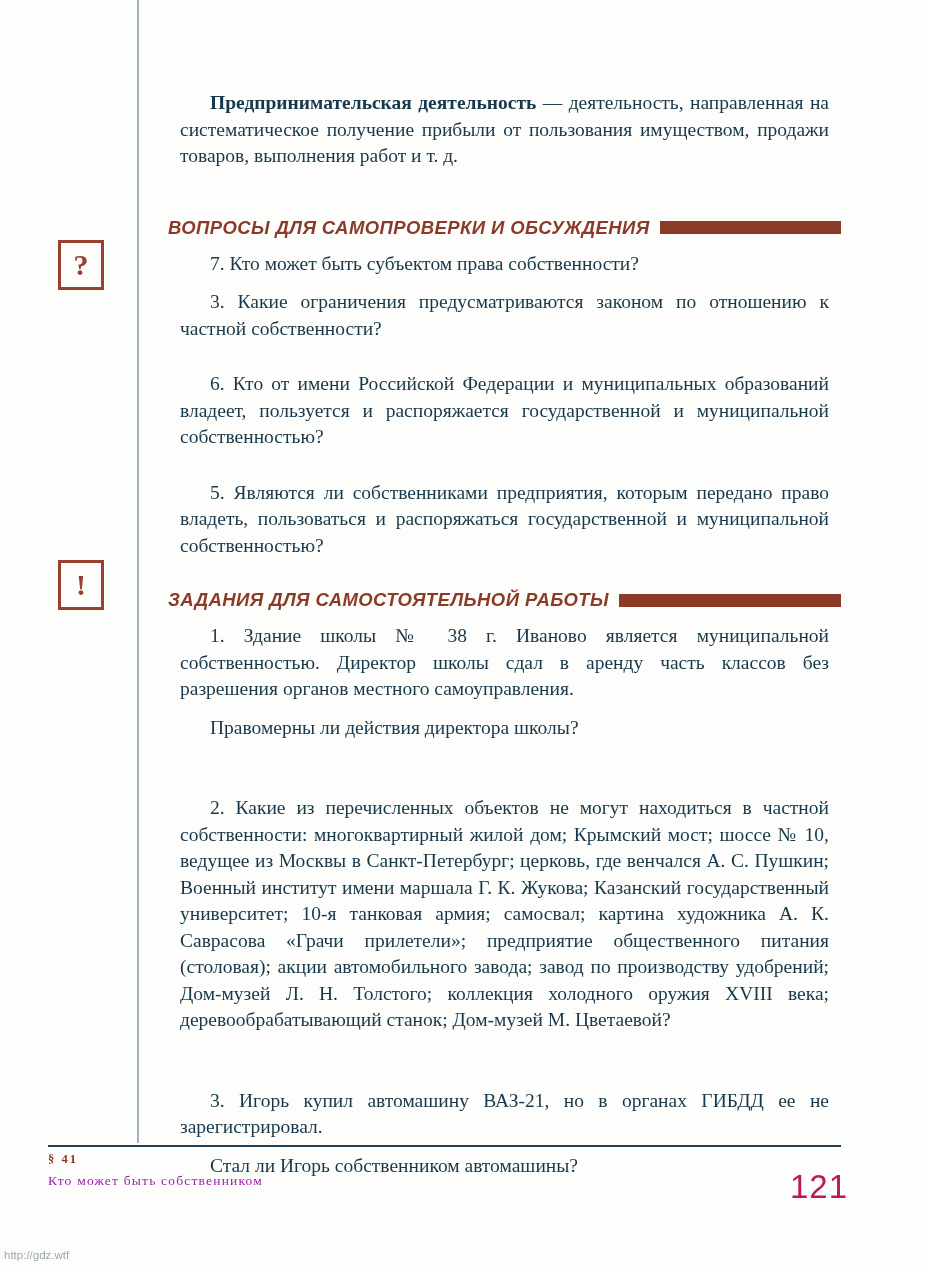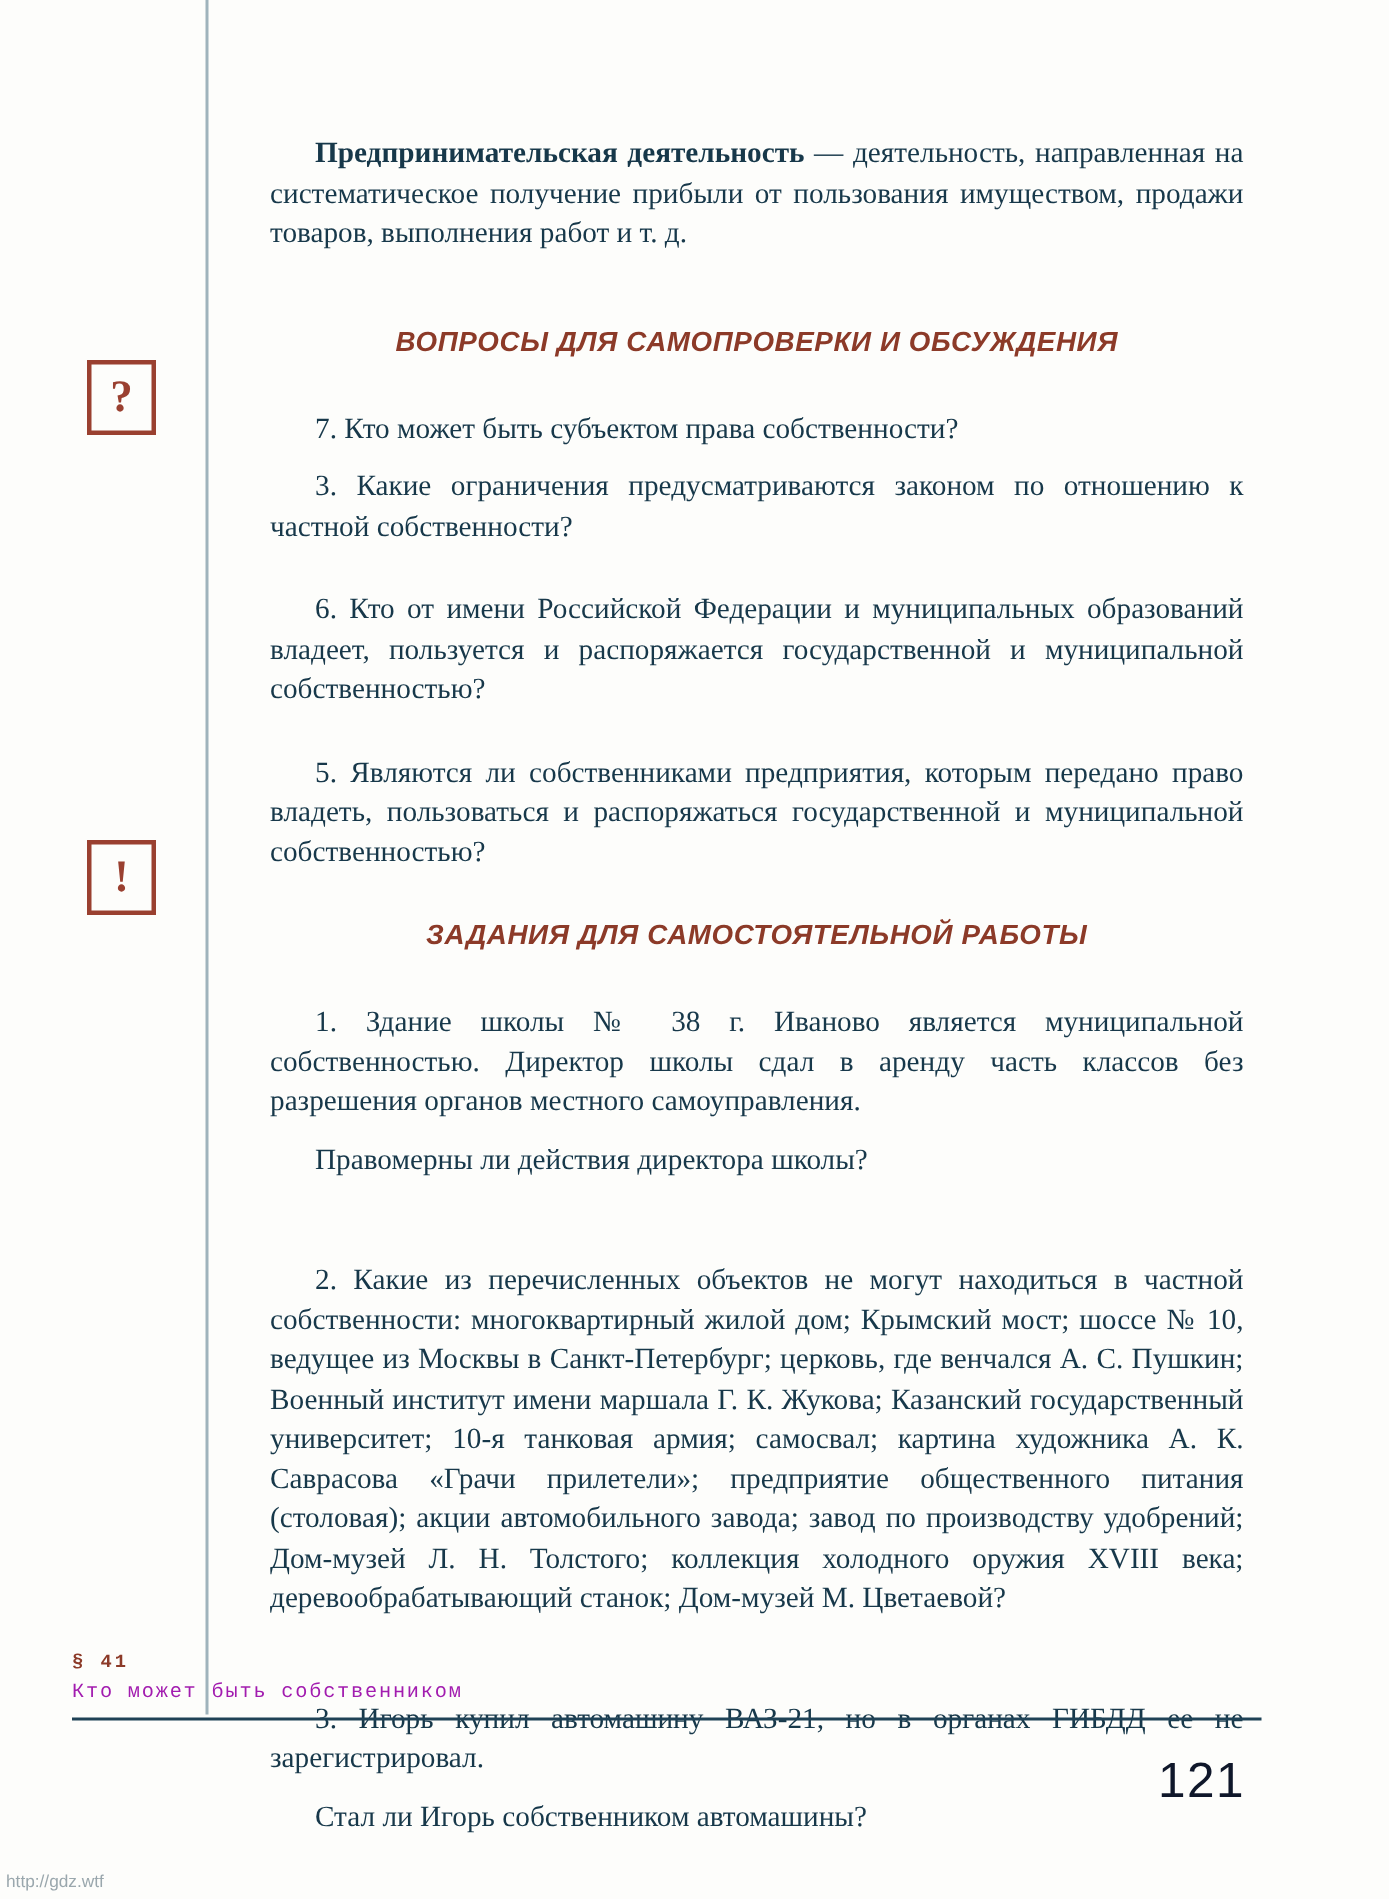--- a/index.html
+++ b/index.html
@@ -53,21 +53,20 @@
   .gap-small { height: 5px; }
   .gap-large { height: 30px; }
 
   
   .section-head {
     display: flex;
     align-items: center;
     gap: 10px;
     margin-top: 30px;
     margin-bottom: 10px;
-    flex-direction: column;
   }
   .section-head .label {
     font-family: "Liberation Sans", sans-serif;
     font-style: italic;
     font-weight: bold;
     font-size: 18.5px;
     letter-spacing: 0.4px;
     color: #8c3a28;
     white-space: nowrap;
   }
@@ -101,42 +100,42 @@
     position: absolute;
     left: 48px;
     top: 1145px;
     width: 793px;
     height: 2px;
     background: #1f4256;
   }
   .footer-left {
     position: absolute;
     left: 48px;
-    top: 1101px;
-    font-family: Liberation Mono, monospace;
+    top: 1152px;
+    font-family: Liberation Serif, serif;
   }
   .footer-section {
     font-size: 12.5px;
     font-weight: bold;
     letter-spacing: 2px;
     color: #8c3a28;
   }
   .footer-title {
     margin-top: 6px;
     font-size: 13.5px;
     letter-spacing: 1.2px;
     color: #a21caf;
   }
   .page-number {
     position: absolute;
-    right: 96px;
+    right: 78px;
     top: 1168px;
     font-family: "Liberation Sans", sans-serif;
     font-size: 33px;
-    color: #0f172a;
+    color: #be185d;
     letter-spacing: 1px;
   }
 
   .watermark {
     position: absolute;
     left: 4px;
     bottom: 5px;
     font-family: "Liberation Sans", sans-serif;
     font-size: 11.5px;
     color: #9aa7ad;

